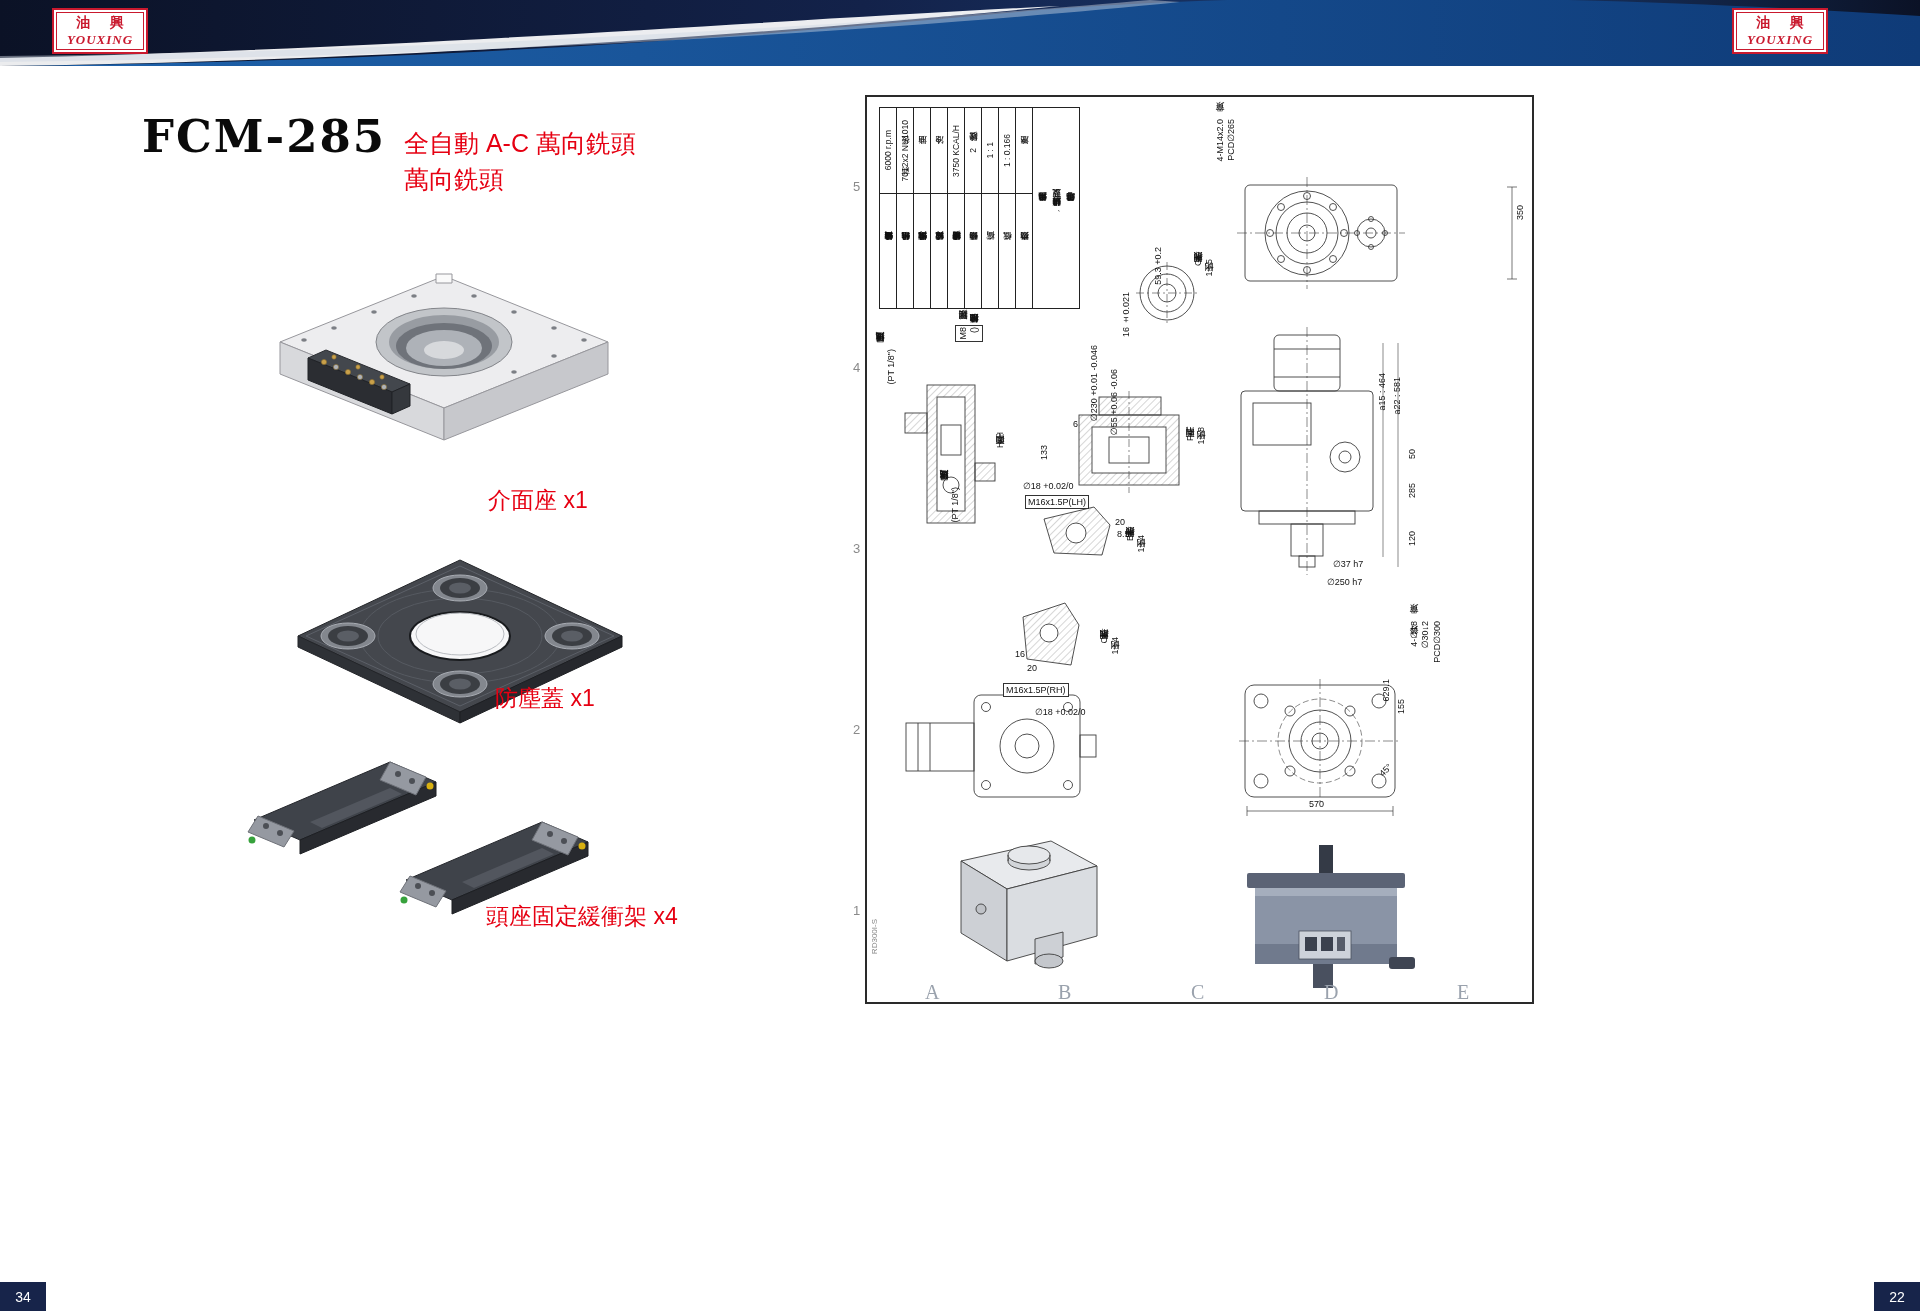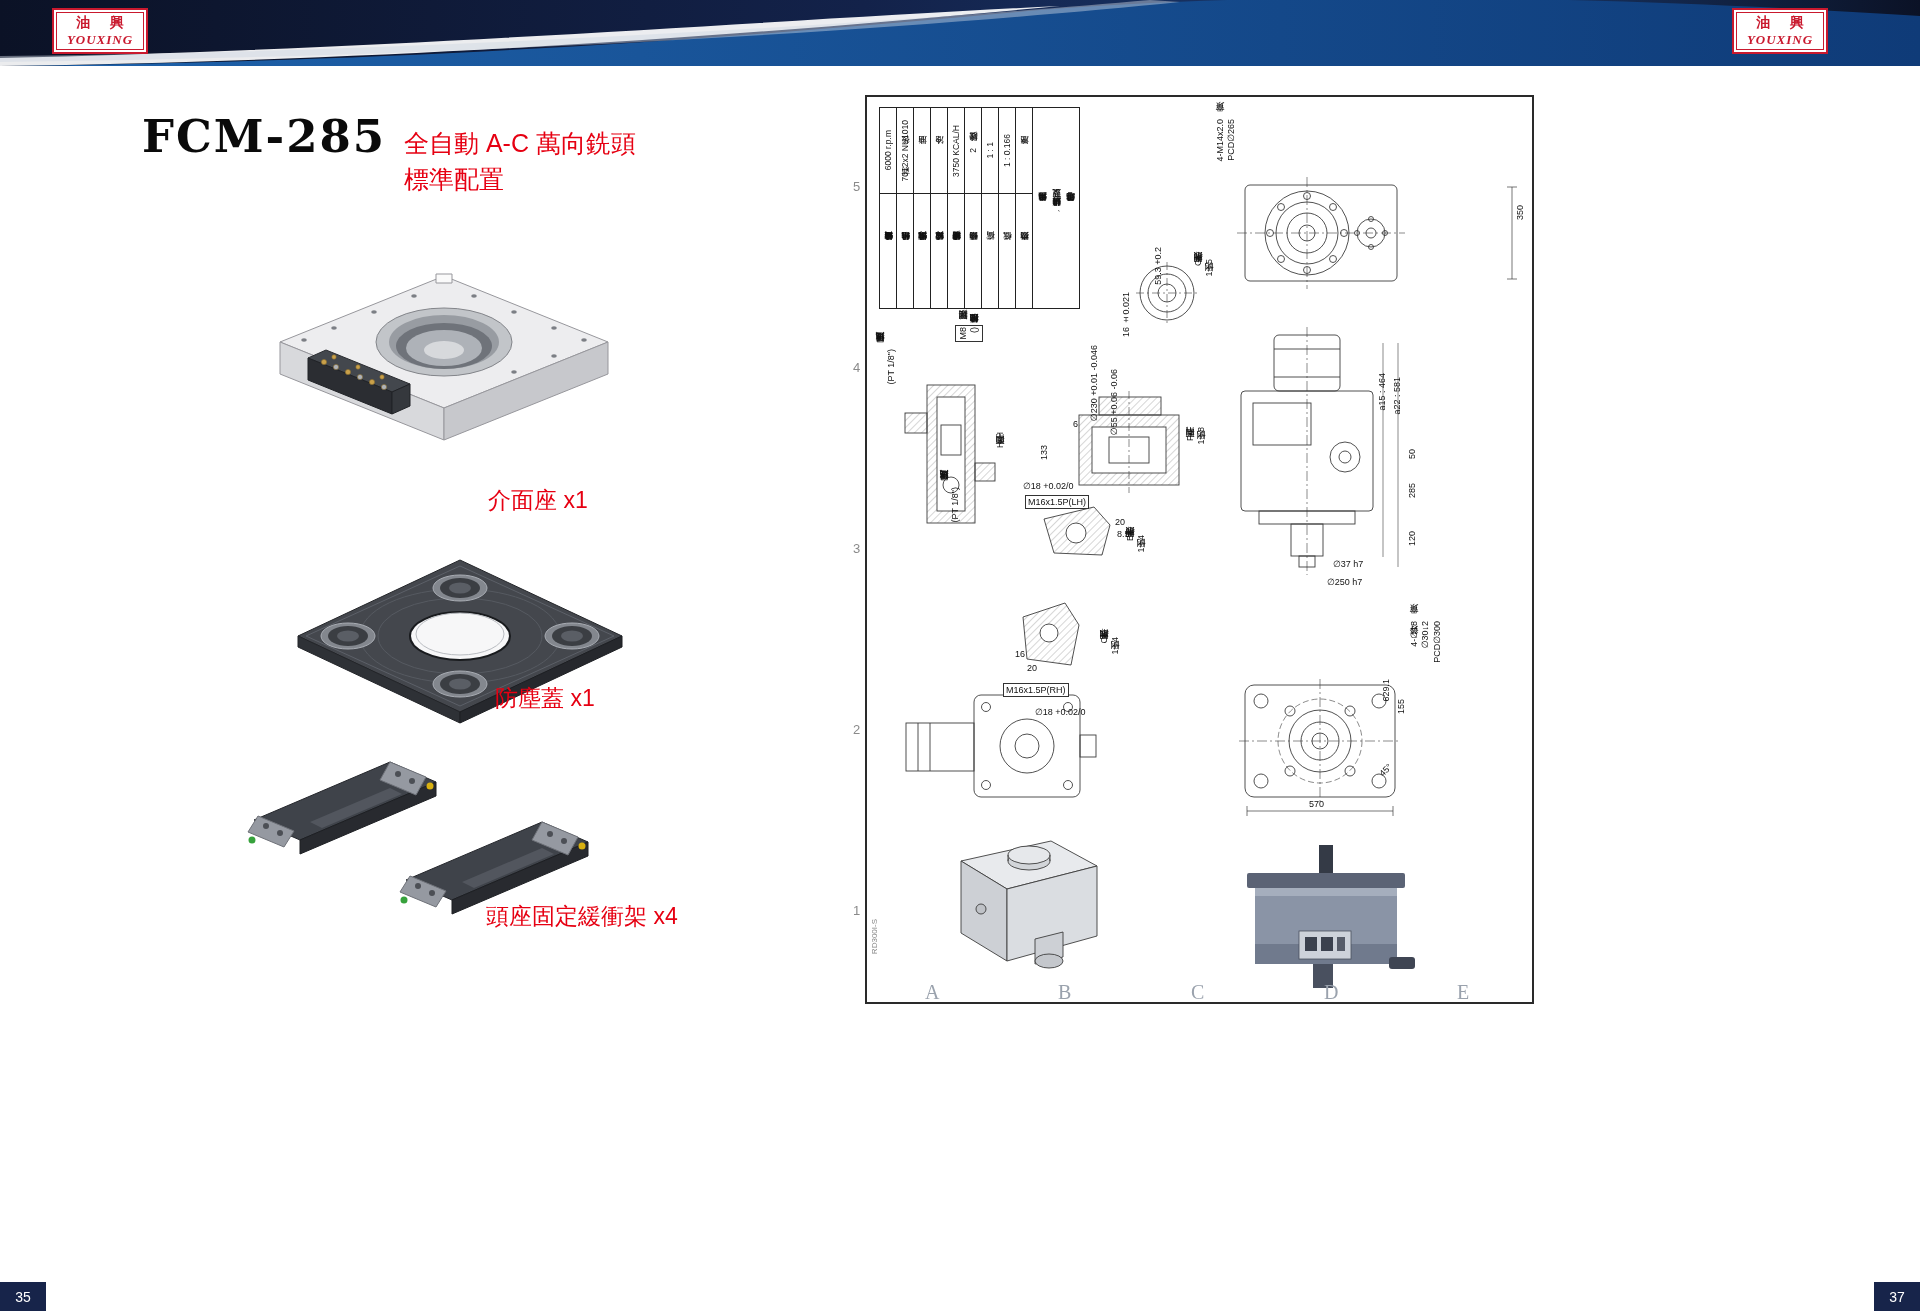--- a/index.html
+++ b/index.html
@@ -82,21 +82,21 @@
   </div>
   <div class="logo logo-right">
     <span class="logo-cn">油 興</span>
     <span class="logo-en">YOUXING</span>
   </div>
 </div>
 
 <div class="model">FCM-285</div>
 <div class="subtitle">
   <div>全自動 A-C 萬向銑頭</div>
-  <div>標準配置</div>
+  <div>萬向銑頭</div>
 </div>
 
 <svg class="render" style="left:272px;top:262px" width="345" height="235" viewBox="0 0 345 235">
   <polygon points="172,14 336,80 172,146 8,80" fill="#ededef" stroke="#97979c"></polygon>
   <polygon points="164,12 180,12 180,21 164,21" fill="#fafafa" stroke="#97979c"></polygon>
   <polygon points="8,80 8,112 172,178 172,146" fill="#d8d9dc" stroke="#97979c"></polygon>
   <polygon points="336,80 336,112 172,178 172,146" fill="#c7c8cc" stroke="#97979c"></polygon>
   <ellipse cx="172" cy="80" rx="68" ry="34" fill="#c2c5c9" stroke="#83858a"></ellipse>
   <ellipse cx="172" cy="80" rx="55" ry="27" fill="#989ca2"></ellipse>
   <ellipse cx="172" cy="84" rx="48" ry="23" fill="#6f737a"></ellipse>
@@ -501,14 +501,14 @@
     <span class="v">PCD∅300</span>
   </span>
   <span class="ann v" style="left:514px;top:582px">629.1</span>
   <span class="ann v" style="left:529px;top:602px">155</span>
   <span class="ann h" style="left:512px;top:668px;transform:rotate(-45deg)">45°</span>
   <span class="ann h" style="left:442px;top:702px">570</span>
 
   <span class="ann v doccode" style="left:3px;top:822px">RD300I-S</span>
 </div>
 
-<div class="pagenum pl">35</div>
-<div class="pagenum pr">37</div>
+<div class="pagenum pl">34</div>
+<div class="pagenum pr">22</div>
 
 </body></html>

